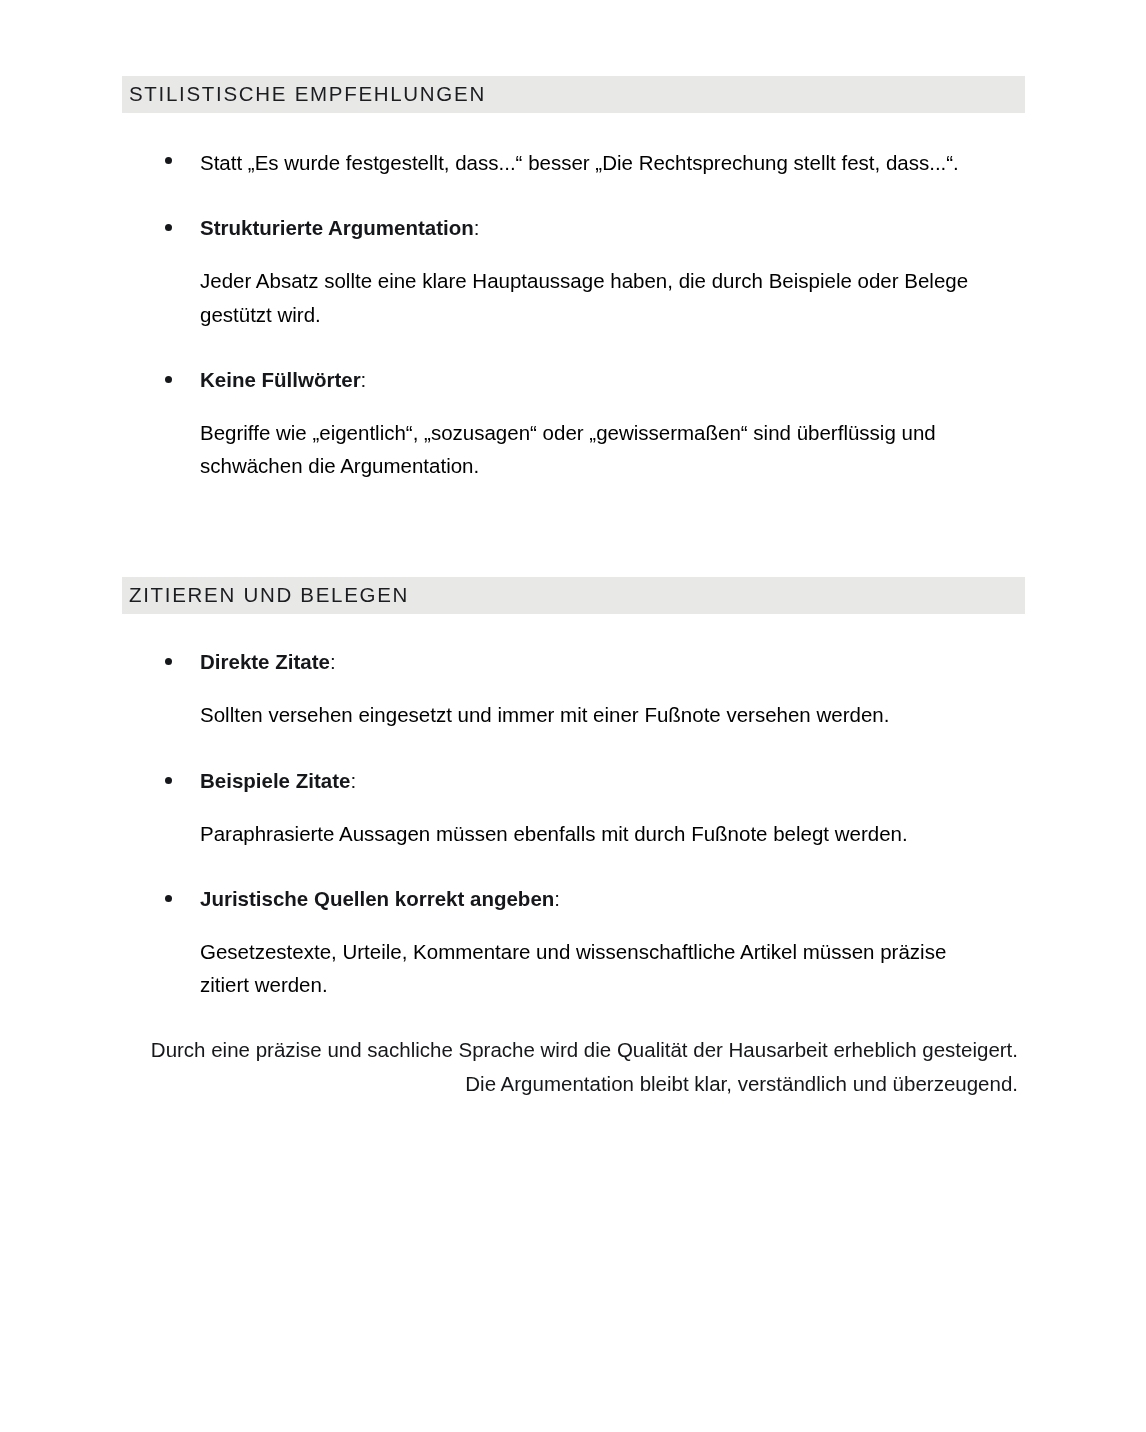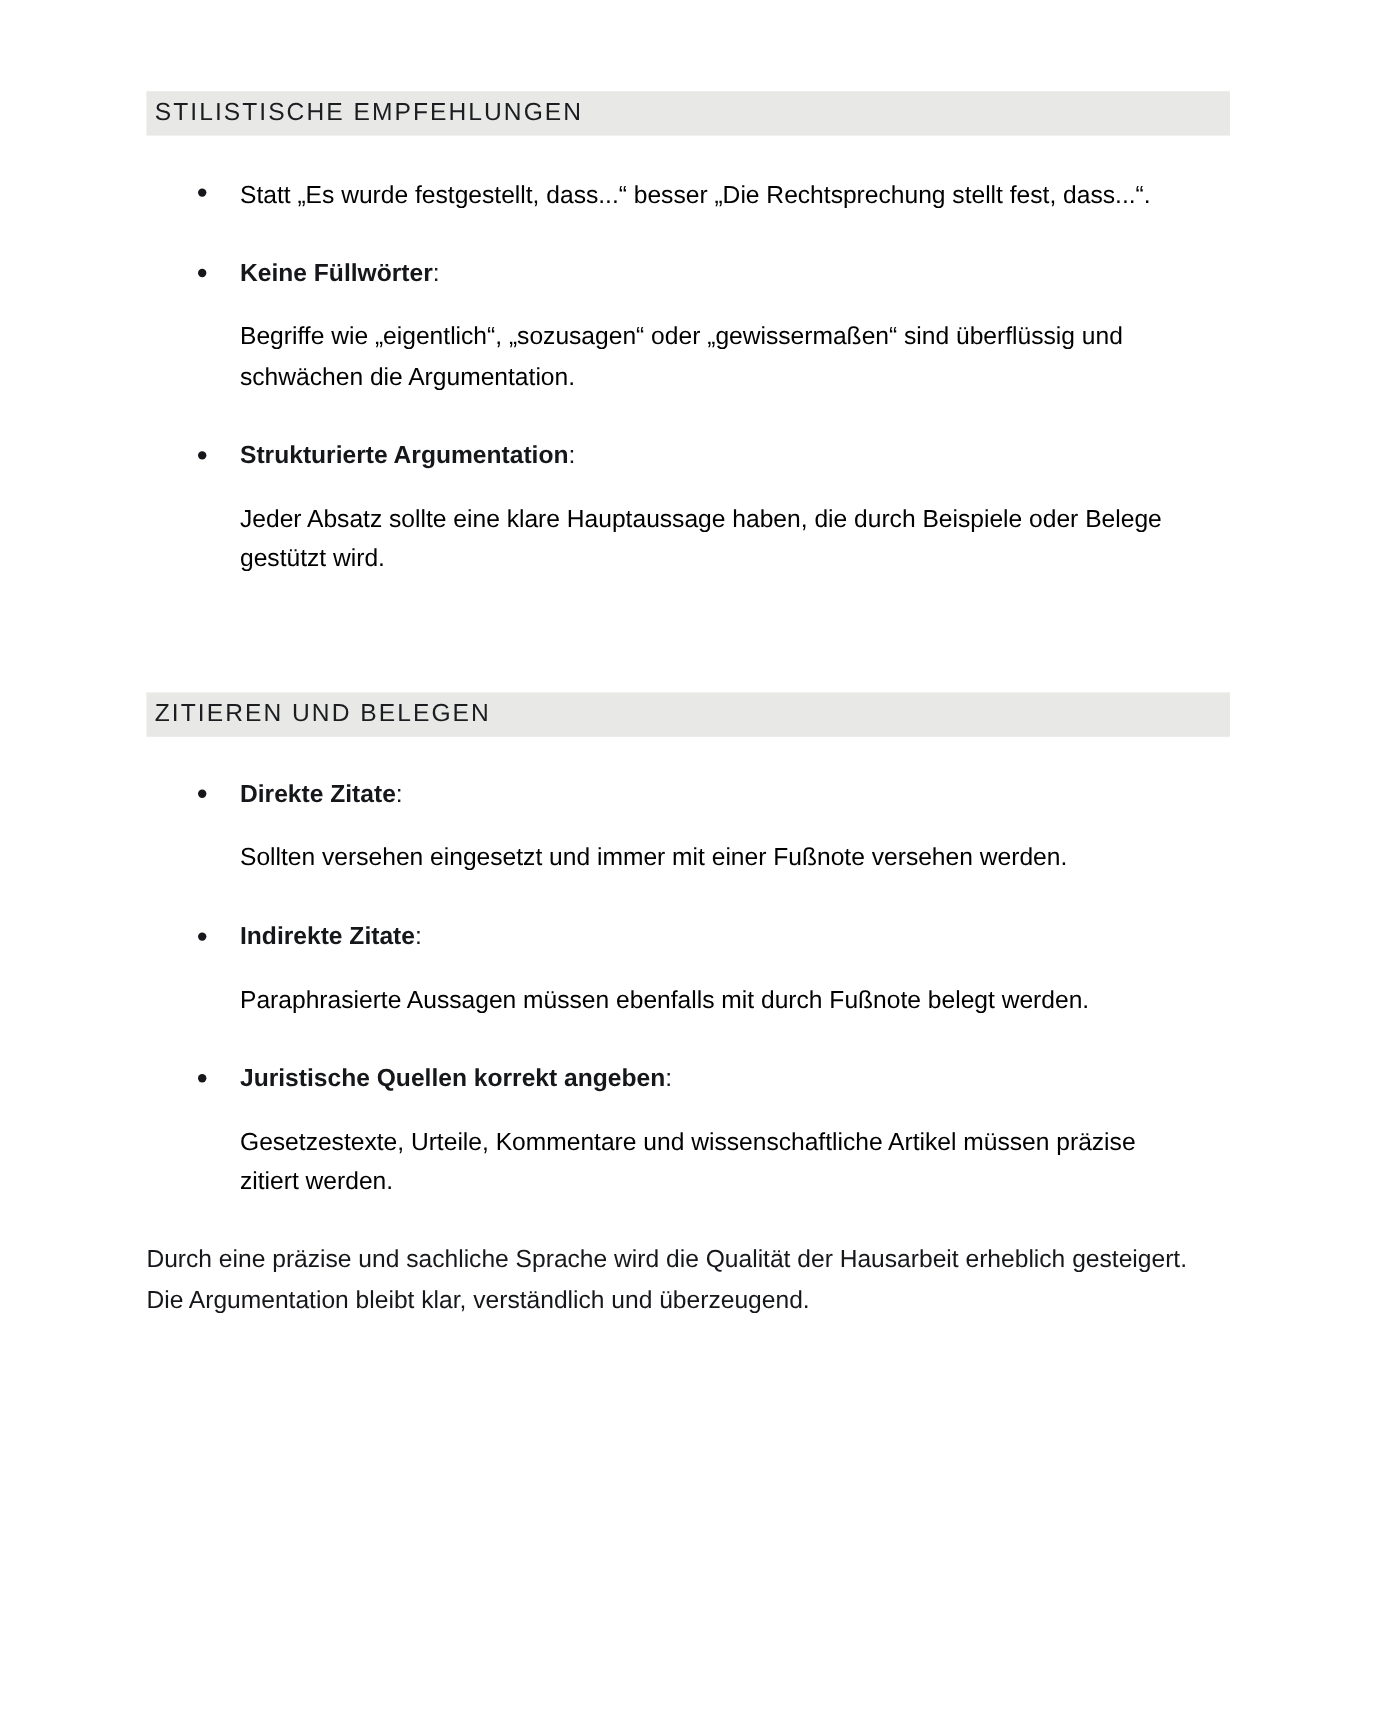--- a/index.html
+++ b/index.html
@@ -97,22 +97,23 @@
   .section-gap {
     height: 95px;
   }
 
   
   .closing-paragraph {
     font-size: 20.5px;
     font-weight: 400;
     line-height: 1.62;
     color: #15171a;
-    margin: 32px 0 0 0;
+    margin: 32px 0 0 16px;
     max-width: 880px;
+    text-align: right;
   }
 </style>
 </head>
 <body>
 
 <div class="page">
   <div class="content">
 
     <div class="section">
       <div class="section-band">
@@ -121,28 +122,28 @@
 
       <ul class="bullet-list">
 
         <li class="bullet-item">
           <span class="bullet-dot"></span>
           <p class="bullet-desc">Statt „Es wurde festgestellt, dass...“ besser „Die Rechtsprechung stellt fest, dass...“.</p>
         </li>
 
         <li class="bullet-item">
           <span class="bullet-dot"></span>
-          <p class="bullet-term"><span>Keine Füllwörter</span><span class="term-colon">:</span></p>
-          <p class="bullet-desc">Begriffe wie „eigentlich“, „sozusagen“ oder „gewissermaßen“ sind überflüssig und schwächen die Argumentation.</p>
+          <p class="bullet-term"><span>Strukturierte Argumentation</span><span class="term-colon">:</span></p>
+          <p class="bullet-desc">Jeder Absatz sollte eine klare Hauptaussage haben, die durch Beispiele oder Belege gestützt wird.</p>
         </li>
 
         <li class="bullet-item">
           <span class="bullet-dot"></span>
-          <p class="bullet-term"><span>Strukturierte Argumentation</span><span class="term-colon">:</span></p>
-          <p class="bullet-desc">Jeder Absatz sollte eine klare Hauptaussage haben, die durch Beispiele oder Belege gestützt wird.</p>
+          <p class="bullet-term"><span>Keine Füllwörter</span><span class="term-colon">:</span></p>
+          <p class="bullet-desc">Begriffe wie „eigentlich“, „sozusagen“ oder „gewissermaßen“ sind überflüssig und schwächen die Argumentation.</p>
         </li>
 
       </ul>
     </div>
 
     <div class="section-gap"></div>
 
     <div class="section">
       <div class="section-band">
         <span class="section-band-title">ZITIEREN UND BELEGEN</span>
@@ -151,21 +152,21 @@
       <ul class="bullet-list">
 
         <li class="bullet-item">
           <span class="bullet-dot"></span>
           <p class="bullet-term"><span>Direkte Zitate</span><span class="term-colon">:</span></p>
           <p class="bullet-desc">Sollten versehen eingesetzt und immer mit einer Fußnote versehen werden.</p>
         </li>
 
         <li class="bullet-item">
           <span class="bullet-dot"></span>
-          <p class="bullet-term"><span>Indirekte Zitate</span><span class="term-colon">:</span></p>
+          <p class="bullet-term"><span>Beispiele Zitate</span><span class="term-colon">:</span></p>
           <p class="bullet-desc">Paraphrasierte Aussagen müssen ebenfalls mit durch Fußnote belegt werden.</p>
         </li>
 
         <li class="bullet-item">
           <span class="bullet-dot"></span>
           <p class="bullet-term"><span>Juristische Quellen korrekt angeben</span><span class="term-colon">:</span></p>
           <p class="bullet-desc">Gesetzestexte, Urteile, Kommentare und wissenschaftliche Artikel müssen präzise zitiert werden.</p>
         </li>
 
       </ul>

